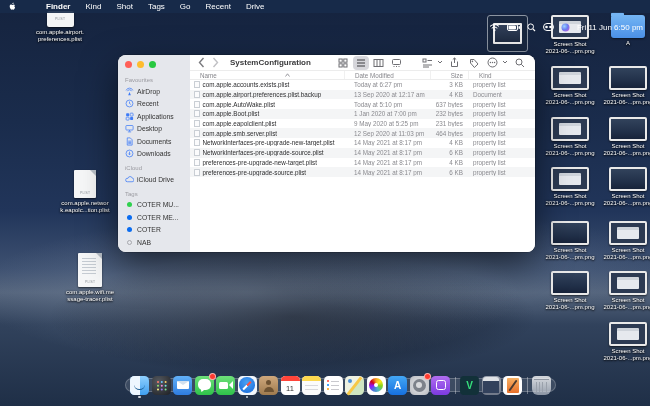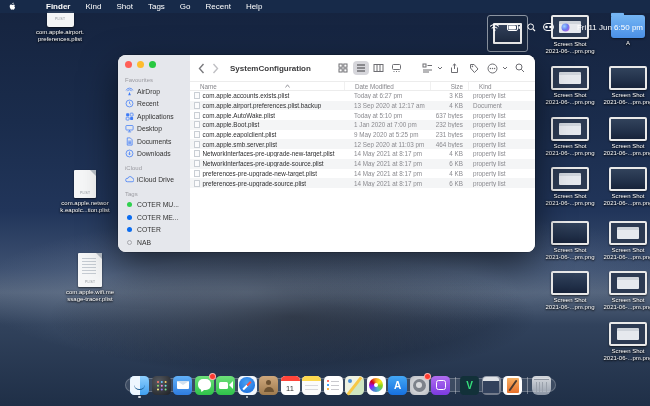--- a/index.html
+++ b/index.html
@@ -56,21 +56,21 @@
   .tl { width:7px; height:7px; border-radius:50%; }
   .tl.red{ background:#ff5f57; } .tl.yel{ background:#febc2e; } .tl.grn{ background:#28c840; }
   .shead { color:#9b9ba1; font-size:6px; margin:5px 0 2px; }
   .srow { display:flex; align-items:center; gap:3px; height:12.5px; cursor:default; }
   .srow .slab { font-size:6.8px; color:#333; white-space:nowrap; }
   .sic { width:9px; height:9px; flex:none; }
   .dot { width:5px; height:5px; border-radius:50%; flex:none; margin:0 2px; }
   .dot.green{ background:#2fd14e; } .dot.blue{ background:#0a6cf0; } .dot.outline{ background:transparent; border:1px solid #a7a7ad; }
 
   .main { flex:1; display:flex; flex-direction:column; background:#fff; }
-  .toolbar { height:27px; flex:none; display:flex; align-items:center; padding:0 8px 0 6px; border-bottom:1px solid #ececec; gap:4px; }
+  .toolbar { height:16px; flex:none; display:flex; align-items:center; padding:0 8px 0 6px; border-bottom:1px solid #ececec; gap:4px; }
   .navbtn { width:10px; height:12px; display:flex; align-items:center; justify-content:center; }
   .wtitle { font-size:8px; font-weight:bold; color:#3a3a3c; margin:0 6px; white-space:nowrap; }
   .viewgrp { display:flex; align-items:center; gap:2px; margin-left:14px; }
   .vbtn { width:16px; height:14px; display:flex; align-items:center; justify-content:center; border-radius:4px; }
   .vbtn.sel { background:#d6d6db; }
   .tbtn { width:15px; height:14px; display:flex; align-items:center; justify-content:center; }
   .sp { flex:1; }
   .chev { margin-left:-2px; }
 
   .lhead { height:9px; flex:none; display:grid; grid-template-columns:154px 86px 38px 1fr; align-items:center;
@@ -162,21 +162,21 @@
   <svg class="apple" viewBox="0 0 12 12">
       <path fill="#fff" d="M8.5 1.6c-.5.6-1.3.5-1.3.5s-.1-.8.4-1.4C8.1.1 8.9.2 8.9.2s.1.8-.4 1.4zM9 2.8c-.8 0-1.1.4-1.7.4-.6 0-1.1-.4-1.8-.4-1 0-1.9.9-1.9 2.5 0 1.9 1.4 4.2 2.2 4.2.5 0 .8-.3 1.4-.3.6 0 .8.3 1.4.3.9 0 2.1-2.4 2.1-3.3-1-.4-1.2-1.9-.1-2.5-.4-.6-1-.9-1.6-.9z"></path>
     </svg>
   <div class="menus">
     <span class="active">Finder</span>
     <span>Kind</span>
     <span>Shot</span>
     <span>Tags</span>
     <span>Go</span>
     <span>Recent</span>
-    <span>Help</span>
+    <span>Drive</span>
   </div>
   <div class="mb-right">
     <svg width="11" height="9" viewBox="0 0 11 9">
         <path d="M1 3.4a6.4 6.4 0 0 1 9 0M2.7 5.2a4 4 0 0 1 5.6 0" fill="none" stroke="#fff" stroke-width="1"></path>
         <circle cx="5.5" cy="7.3" r="1" fill="#fff"></circle>
       </svg>
     <svg width="13" height="7" viewBox="0 0 13 7">
         <rect x="0.5" y="0.5" width="10" height="6" rx="1.5" fill="none" stroke="#fff" stroke-width="1"></rect>
         <rect x="1.5" y="1.5" width="7.5" height="4" rx="1" fill="#fff"></rect>
         <rect x="11.5" y="2" width="1.5" height="3" rx=".7" fill="#fff"></rect>

